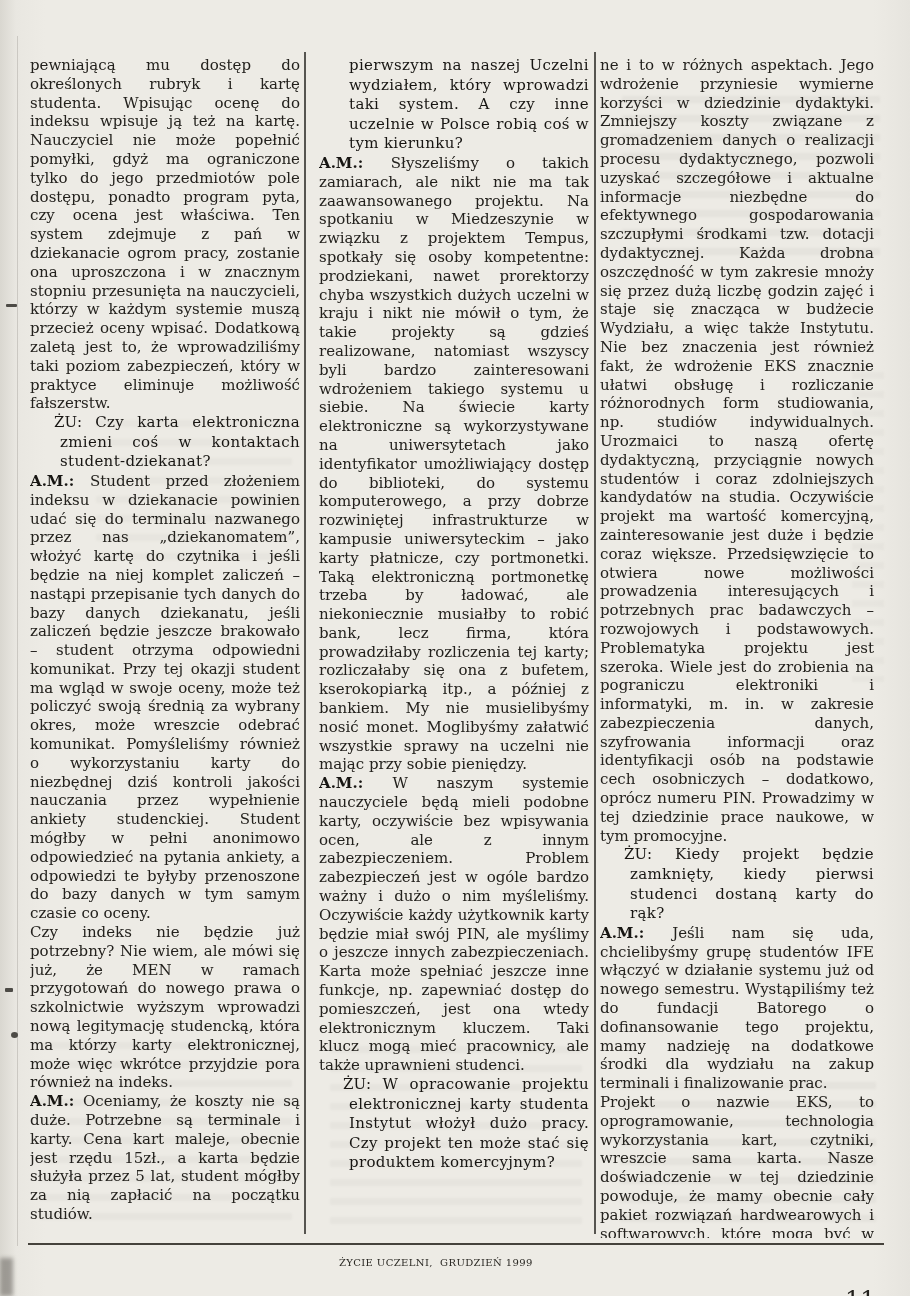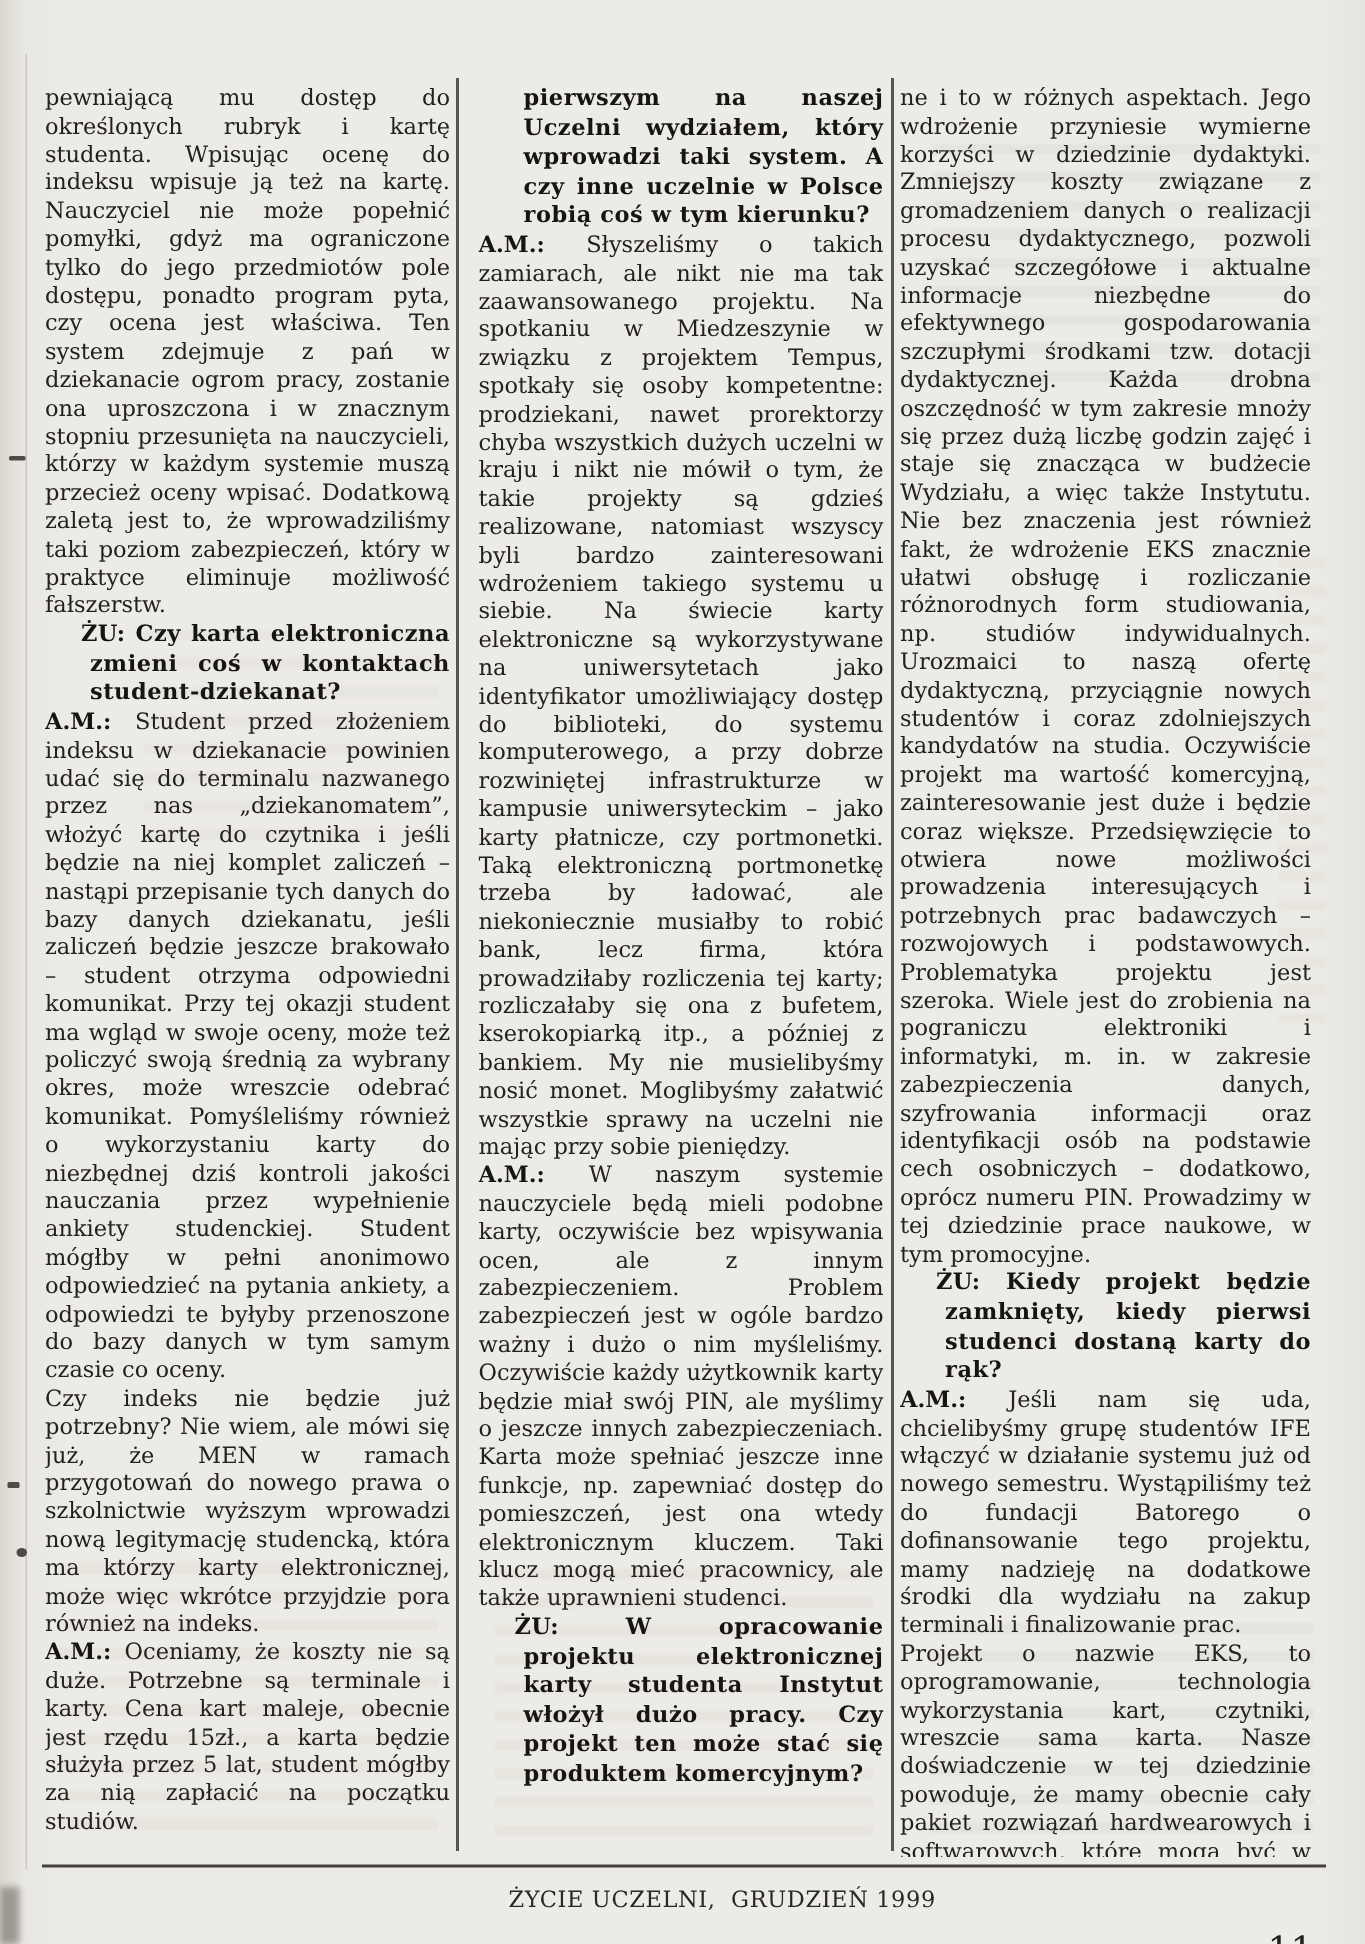--- a/index.html
+++ b/index.html
@@ -35,36 +35,36 @@
   .col{
     position:absolute;top:56px;height:1182px;overflow:hidden;
     font-size:15px;line-height:18.8px;text-align:justify;
     color:#23211d;
   }
   .col-1{left:30px;width:270px;}
   .col-2{left:319px;width:270px;}
   .col-3{left:600px;width:274px;}
   .col p{margin:0;}
   .question{
-    font-weight:bold;letter-spacing:.35px;color:#171512;
+    font-weight:normal;letter-spacing:.35px;color:#171512;
     padding-left:30px;text-indent:-30px;
     margin:14px 0 12px 0;line-height:19.6px;
   }
   .q-cont{text-indent:0;margin-top:0;}
   .q-prefix{letter-spacing:.2px;margin-left:24px;}
   .a-prefix{font-weight:bold;color:#171512;}
   
   .vrule{position:absolute;top:52px;width:2px;height:1182px;background:rgba(44,42,38,.78);}
   .vrule-1{left:304px;}
   .vrule-2{left:594px;}
   .footer-rule{position:absolute;left:28px;top:1243px;width:856px;height:2px;background:#45423c;}
   
   .footer-journal{
     position:absolute;left:339px;top:1257px;
-    font-size:15px;letter-spacing:.4px;color:#2a2823;white-space:pre;
+    font-size:10px;letter-spacing:.4px;color:#2a2823;white-space:pre;
   }
   .page-number{
     position:absolute;left:845px;top:1286px;
     font-size:24px;color:#23211d;
   }
 </style>
 </head>
 <body>
 
 <div class="page">

